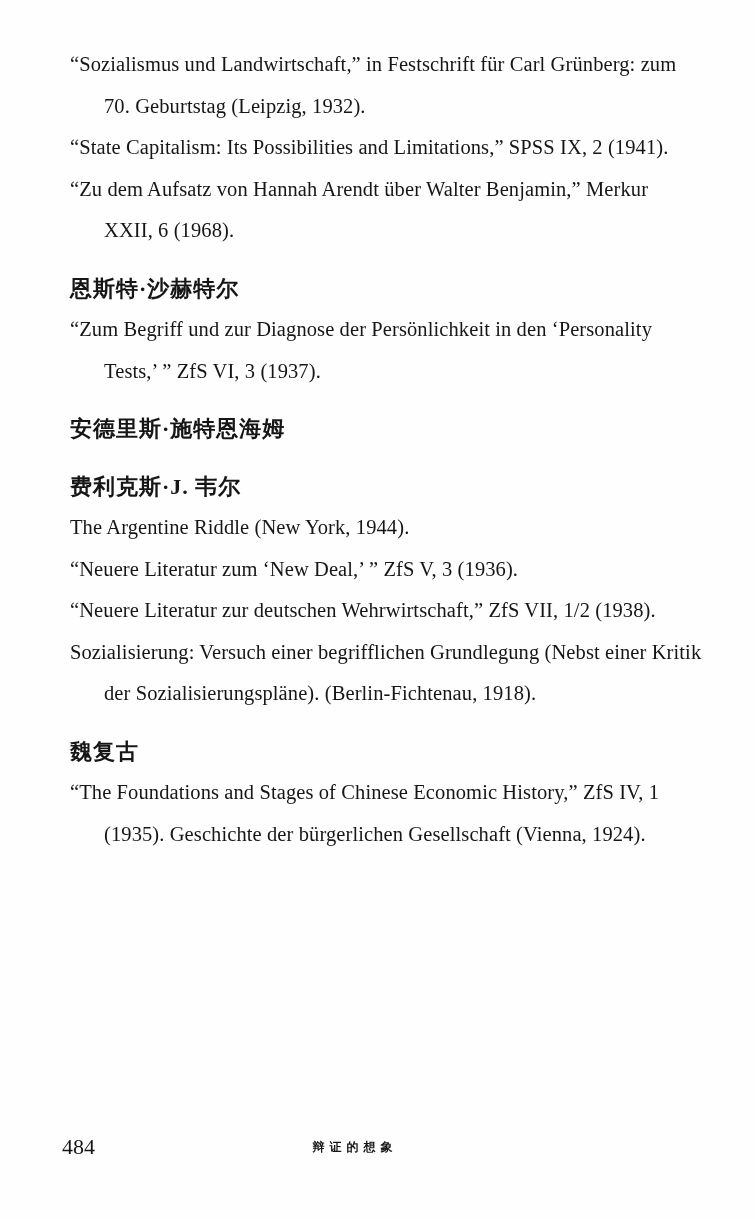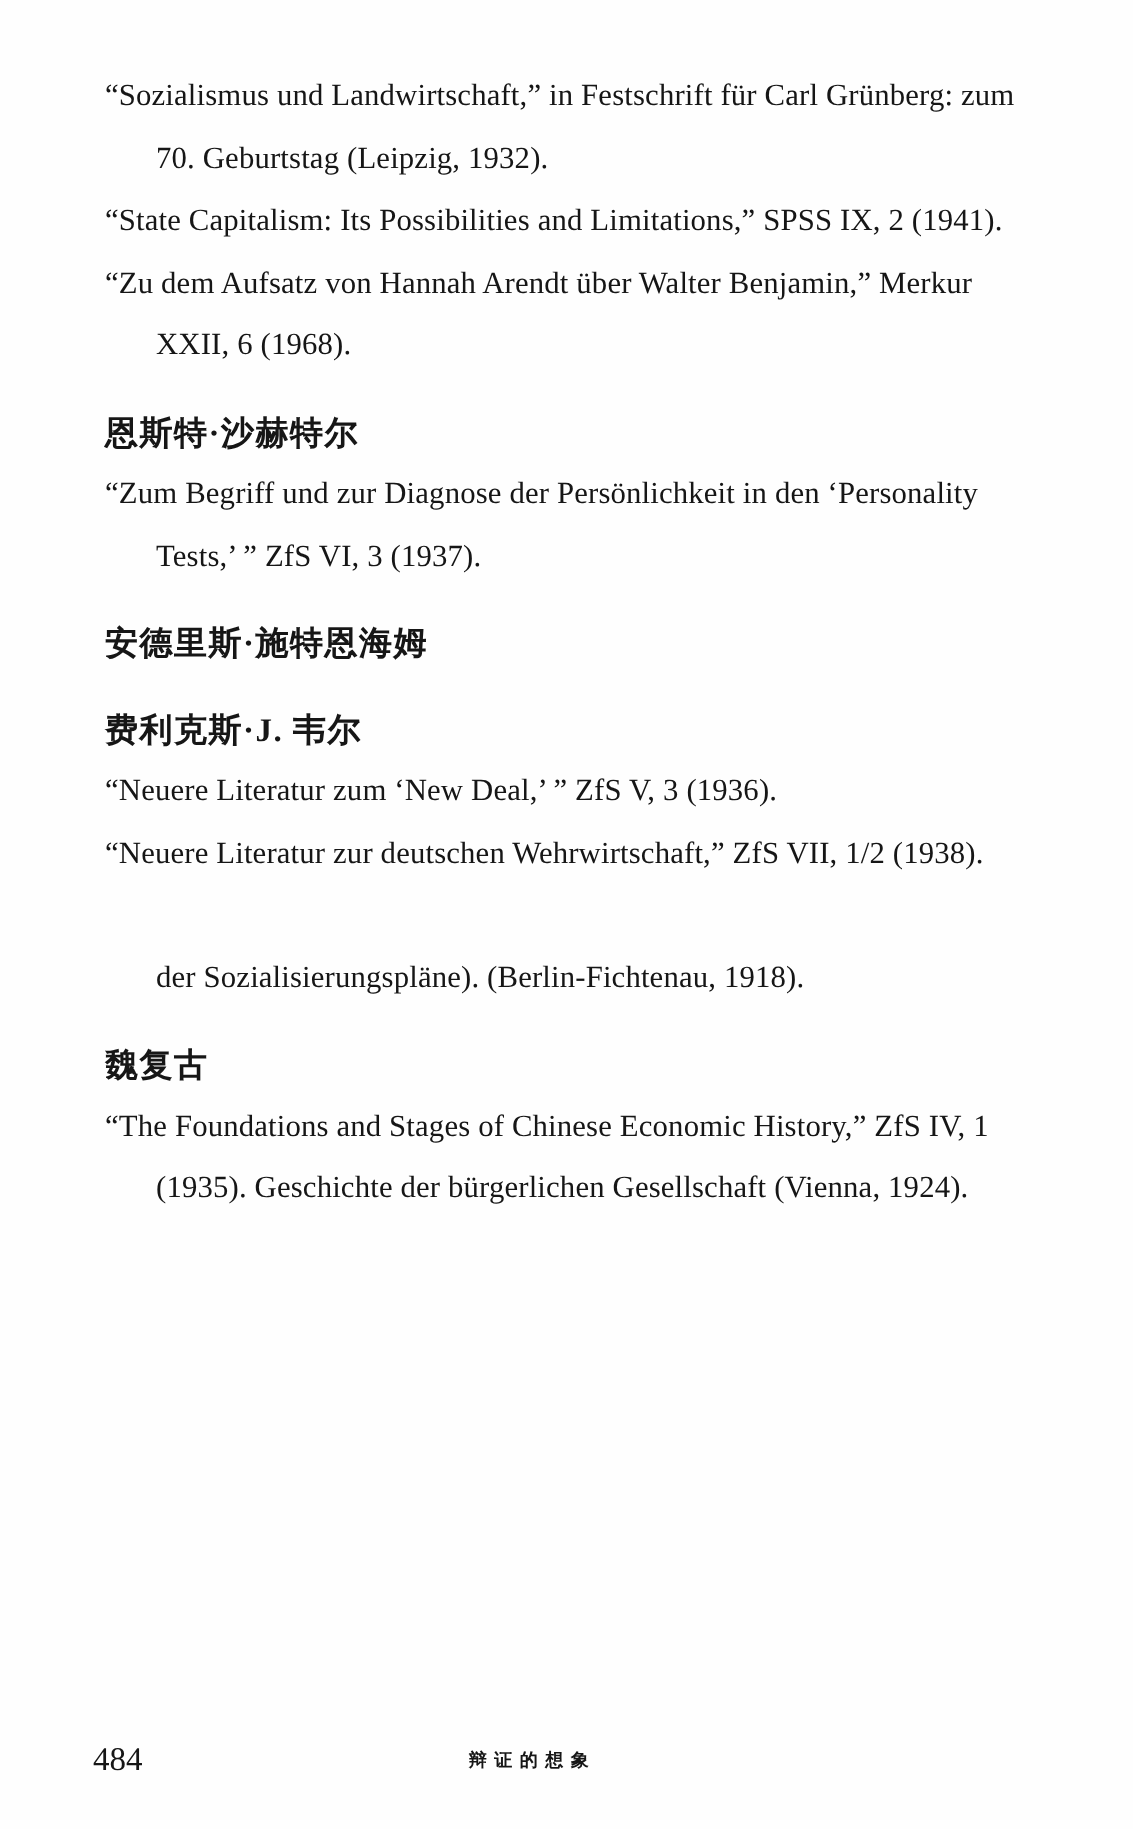--- a/index.html
+++ b/index.html
@@ -45,21 +45,21 @@
     margin: 16px 0 0 0;
     font-size: 22px;
     line-height: 41.5px;
     font-weight: bold;
     letter-spacing: 1px;
     white-space: nowrap;
   }
   .footer {
     position: absolute;
     left: 0;
-    top: 1152px;
+    top: 1126px;
     width: 688px;
     height: 42px;
     line-height: 42px;
   }
   .page-number {
     position: absolute;
     left: 62px;
     top: 0;
     font-size: 22px;
     line-height: 42px;
@@ -84,23 +84,24 @@
 
   <div class="content">
 
   <p class="entry"><span class="rm">“Sozialismus und Landwirtschaft,” in </span><span class="it">Festschrift für Carl Grünberg: zum</span><br><span class="rm">70. </span><span class="it">Geburtstag </span><span class="rm">(Leipzig, 1932).</span></p>
       <p class="entry"><span class="rm">“State Capitalism: Its Possibilities and Limitations,” </span><span class="it">SPSS </span><span class="rm">IX, 2 (1941).</span></p>
       <p class="entry"><span class="rm">“Zu dem Aufsatz von Hannah Arendt über Walter Benjamin,” </span><span class="it">Merkur</span><br><span class="rm">XXII, 6 (1968).</span></p>
       <div class="author-heading">恩斯特·沙赫特尔</div>
       <p class="entry"><span class="rm">“Zum Begriff und zur Diagnose der Persönlichkeit in den ‘Personality</span><br><span class="rm">Tests,’ ” </span><span class="it">ZfS </span><span class="rm">VI, 3 (1937).</span></p>
       <div class="author-heading">安德里斯·施特恩海姆</div>
       <div class="author-heading">费利克斯·J. 韦尔</div>
+      <p class="entry"><span class="it">The Argentine Riddle </span><span class="rm">(New York, 1944).</span></p>
       <p class="entry"><span class="rm">“Neuere Literatur zum ‘New Deal,’ ” </span><span class="it">ZfS </span><span class="rm">V, 3 (1936).</span></p>
       <p class="entry"><span class="rm">“Neuere Literatur zur deutschen Wehrwirtschaft,” </span><span class="it">ZfS </span><span class="rm">VII, 1/2 (1938).</span></p>
-      <p class="entry"><br><span class="it">der Sozialisierungspläne). </span><span class="rm">(Berlin-Fichtenau, 1918).</span></p>
+      <p class="entry"><span class="it">Sozialisierung: Versuch einer begrifflichen Grundlegung (Nebst einer Kritik</span><br><span class="it">der Sozialisierungspläne). </span><span class="rm">(Berlin-Fichtenau, 1918).</span></p>
       <div class="author-heading">魏复古</div>
       <p class="entry"><span class="rm">“The Foundations and Stages of Chinese Economic History,” </span><span class="it">ZfS </span><span class="rm">IV, 1</span><br><span class="rm">(1935). </span><span class="it">Geschichte der bürgerlichen Gesellschaft </span><span class="rm">(Vienna, 1924).</span></p>
     </div>
 
   <div class="footer">
     <div class="page-number">484</div>
     <div class="running-title">辩证的想象</div>
   </div>
 
 </div>

